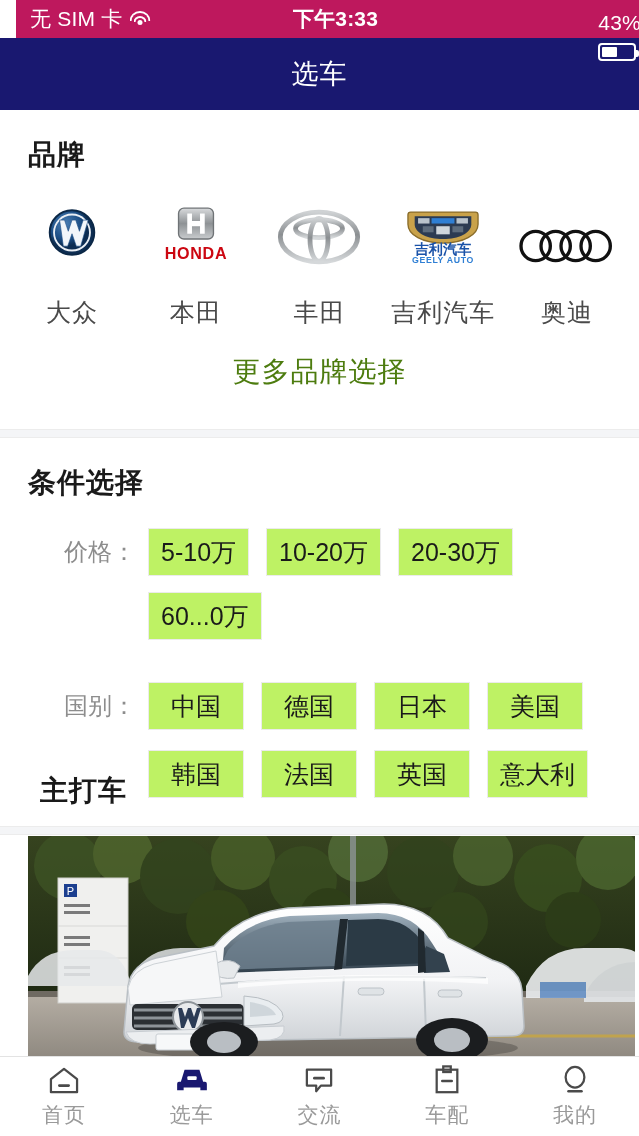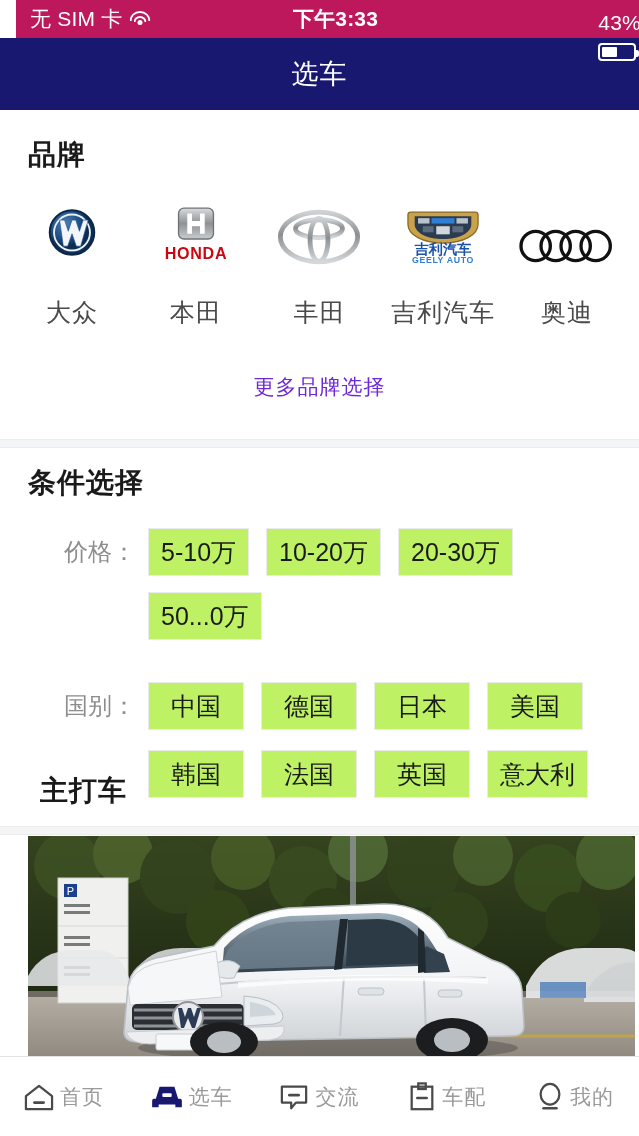--- a/index.html
+++ b/index.html
@@ -60,22 +60,22 @@
              border-bottom: 1px solid #ececec; }
 
   .brand-section { position: absolute; top: 110px; left: 0; width: 639px; }
   .brand-section .section-title { padding-top: 26px; }
   .brand-row { display: flex; margin-top: 26px; padding: 0 10px; }
   .brand-cell { flex: 1; display: flex; flex-direction: column; align-items: center; }
   .brand-logo { height: 66px; width: 110px; display: flex; align-items: flex-end;
                 justify-content: center; }
   .brand-name { margin-top: 30px; font-size: 25px; color: #4a4a4a; letter-spacing: 1px;
                 white-space: nowrap; }
-  .more-brands { text-align: center; color: #6d28d9; font-size: 21px;
-                 margin-top: 44px; padding-bottom: 38px; letter-spacing: 1px; }
+  .more-brands { text-align: center; color: #4d7c0f; font-size: 28px;
+                 margin-top: 24px; padding-bottom: 38px; letter-spacing: 1px; }
 
   
   .filter-section { position: absolute; top: 442px; left: 0; width: 639px; }
   .filter-section .section-title { padding-top: 22px; }
   .filter-row { display: flex; align-items: flex-start; margin-top: 26px; justify-content: center; }
   .filter-label { width: 148px; text-align: right; padding-right: 12px;
                   font-size: 24px; color: #8d8d8d; line-height: 48px; }
   .chips { flex: 1; display: flex; flex-wrap: wrap; gap: 0; }
   .chip {
     border: 1px solid #ebebeb; background: #bef264;
@@ -93,21 +93,21 @@
   .photo-wrap { margin: 26px 16px 0 16px; height: 225px; overflow: hidden;
                 position: relative; background: #2d3a22; }
   .photo { position: absolute; inset: 0; }
 
   
   .tabbar {
     position: absolute; bottom: 0; left: 0; width: 639px; height: 80px;
     border-top: 1px solid #e3e3e3; background: #fff;
     display: flex; align-items: center;
   }
-  .tab { flex: 1; display: flex; flex-direction: row; align-items: center;
+  .tab { flex: 1; display: flex; flex-direction: column; align-items: center;
          justify-content: center; gap: 6px; }
   .tab-label { font-size: 21px; color: #9a9a9a; letter-spacing: 1px; }
   .tab-icon { height: 30px; display: flex; align-items: center; justify-content: center; }
 </style>
 </head>
 <body>
 
 <div id="app">
 
   <div class="statusbar">
@@ -235,21 +235,21 @@
 
   <div class="filter-section">
     <div class="section-title">条件选择</div>
 
     <div class="filter-row">
       <div class="filter-label">价格：</div>
       <div class="chips">
         <div class="chip">5-10万</div>
         <div class="chip">10-20万</div>
         <div class="chip">20-30万</div>
-        <div class="chip">50...0万</div>
+        <div class="chip">60...0万</div>
       </div>
     </div>
 
     <div class="filter-row">
       <div class="filter-label">国别：</div>
       <div class="chips">
         <div class="chip">中国</div>
         <div class="chip">德国</div>
         <div class="chip">日本</div>
         <div class="chip">美国</div>

